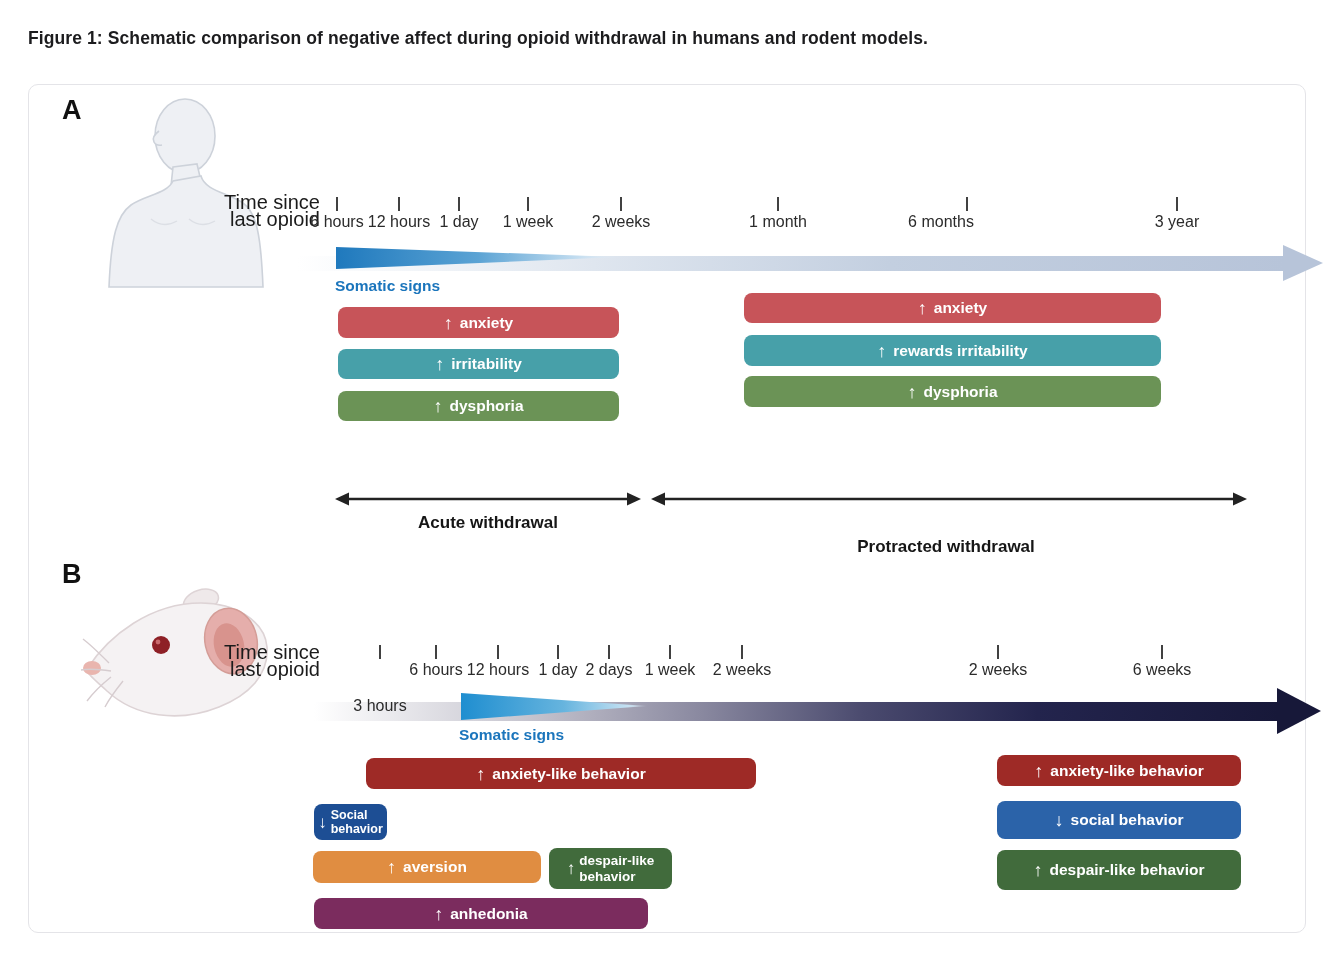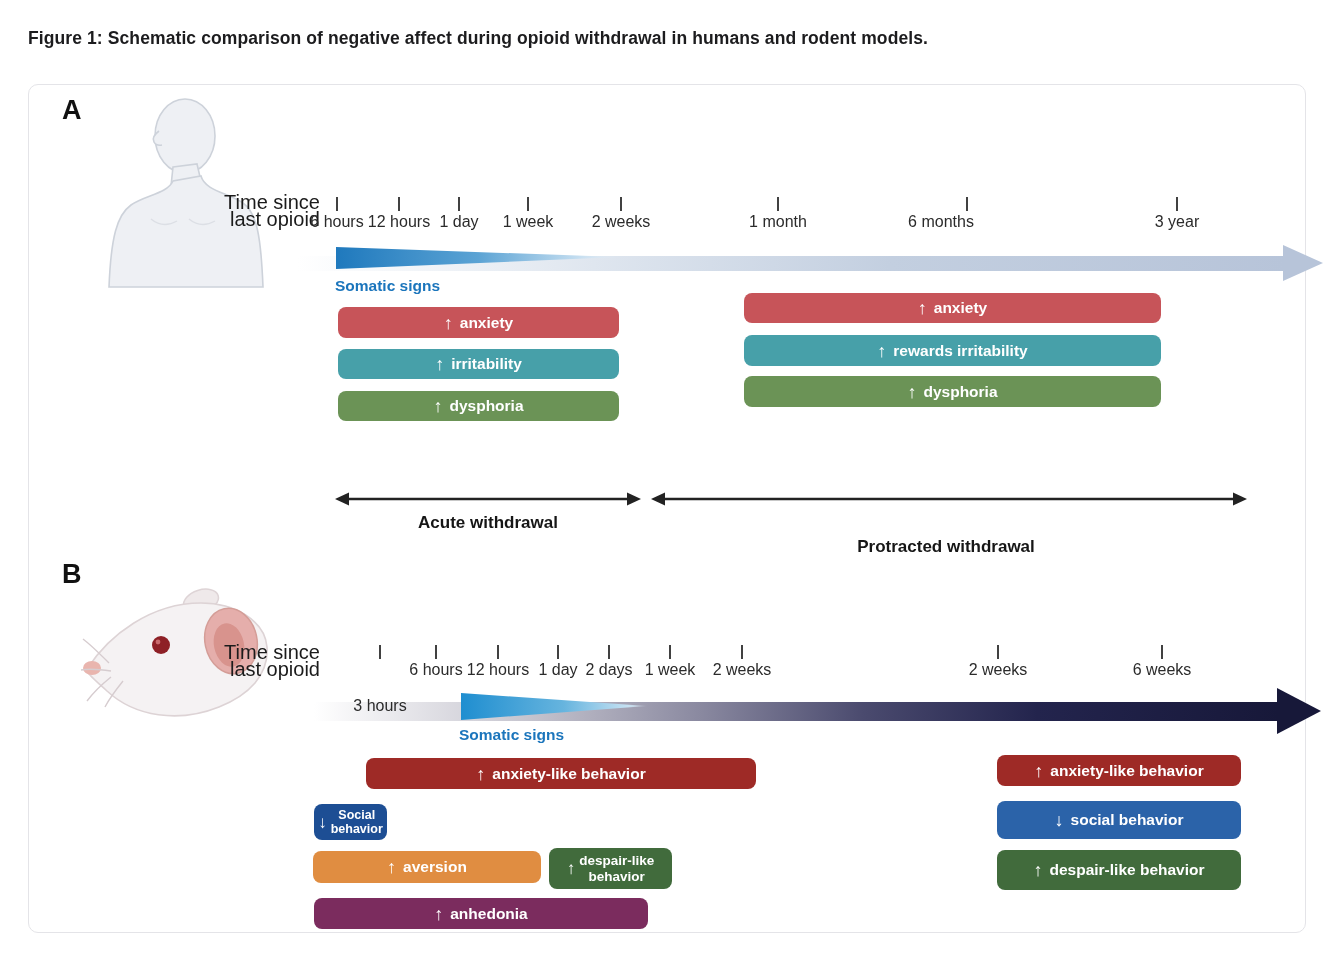--- a/index.html
+++ b/index.html
@@ -55,21 +55,21 @@
   .bar {
     position:absolute; display:flex; align-items:center; justify-content:center;
     border-radius:8px; color:#ffffff; font-weight:bold; font-size:15.5px; white-space:nowrap;
   }
   .bar .arr { font-weight:400; font-size:18px; margin-right:7px; line-height:1; }
   .bar2 {
     position:absolute; display:flex; align-items:center; justify-content:center;
     border-radius:8px; color:#ffffff; font-weight:bold;
   }
   .bar2 .arr { font-weight:400; margin-right:4px; line-height:1; }
-  .bar2 .lines { text-align:center; line-height:1.12; }
+  .bar2 .lines { text-align:left; line-height:1.12; }
 
   .phase-label {
     position:absolute; transform:translateX(-50%); white-space:nowrap;
     font-size:17px; font-weight:bold; color:#161616;
   }
   .phase-arrow { position:absolute; }
 </style>
 </head>
 <body>
 

